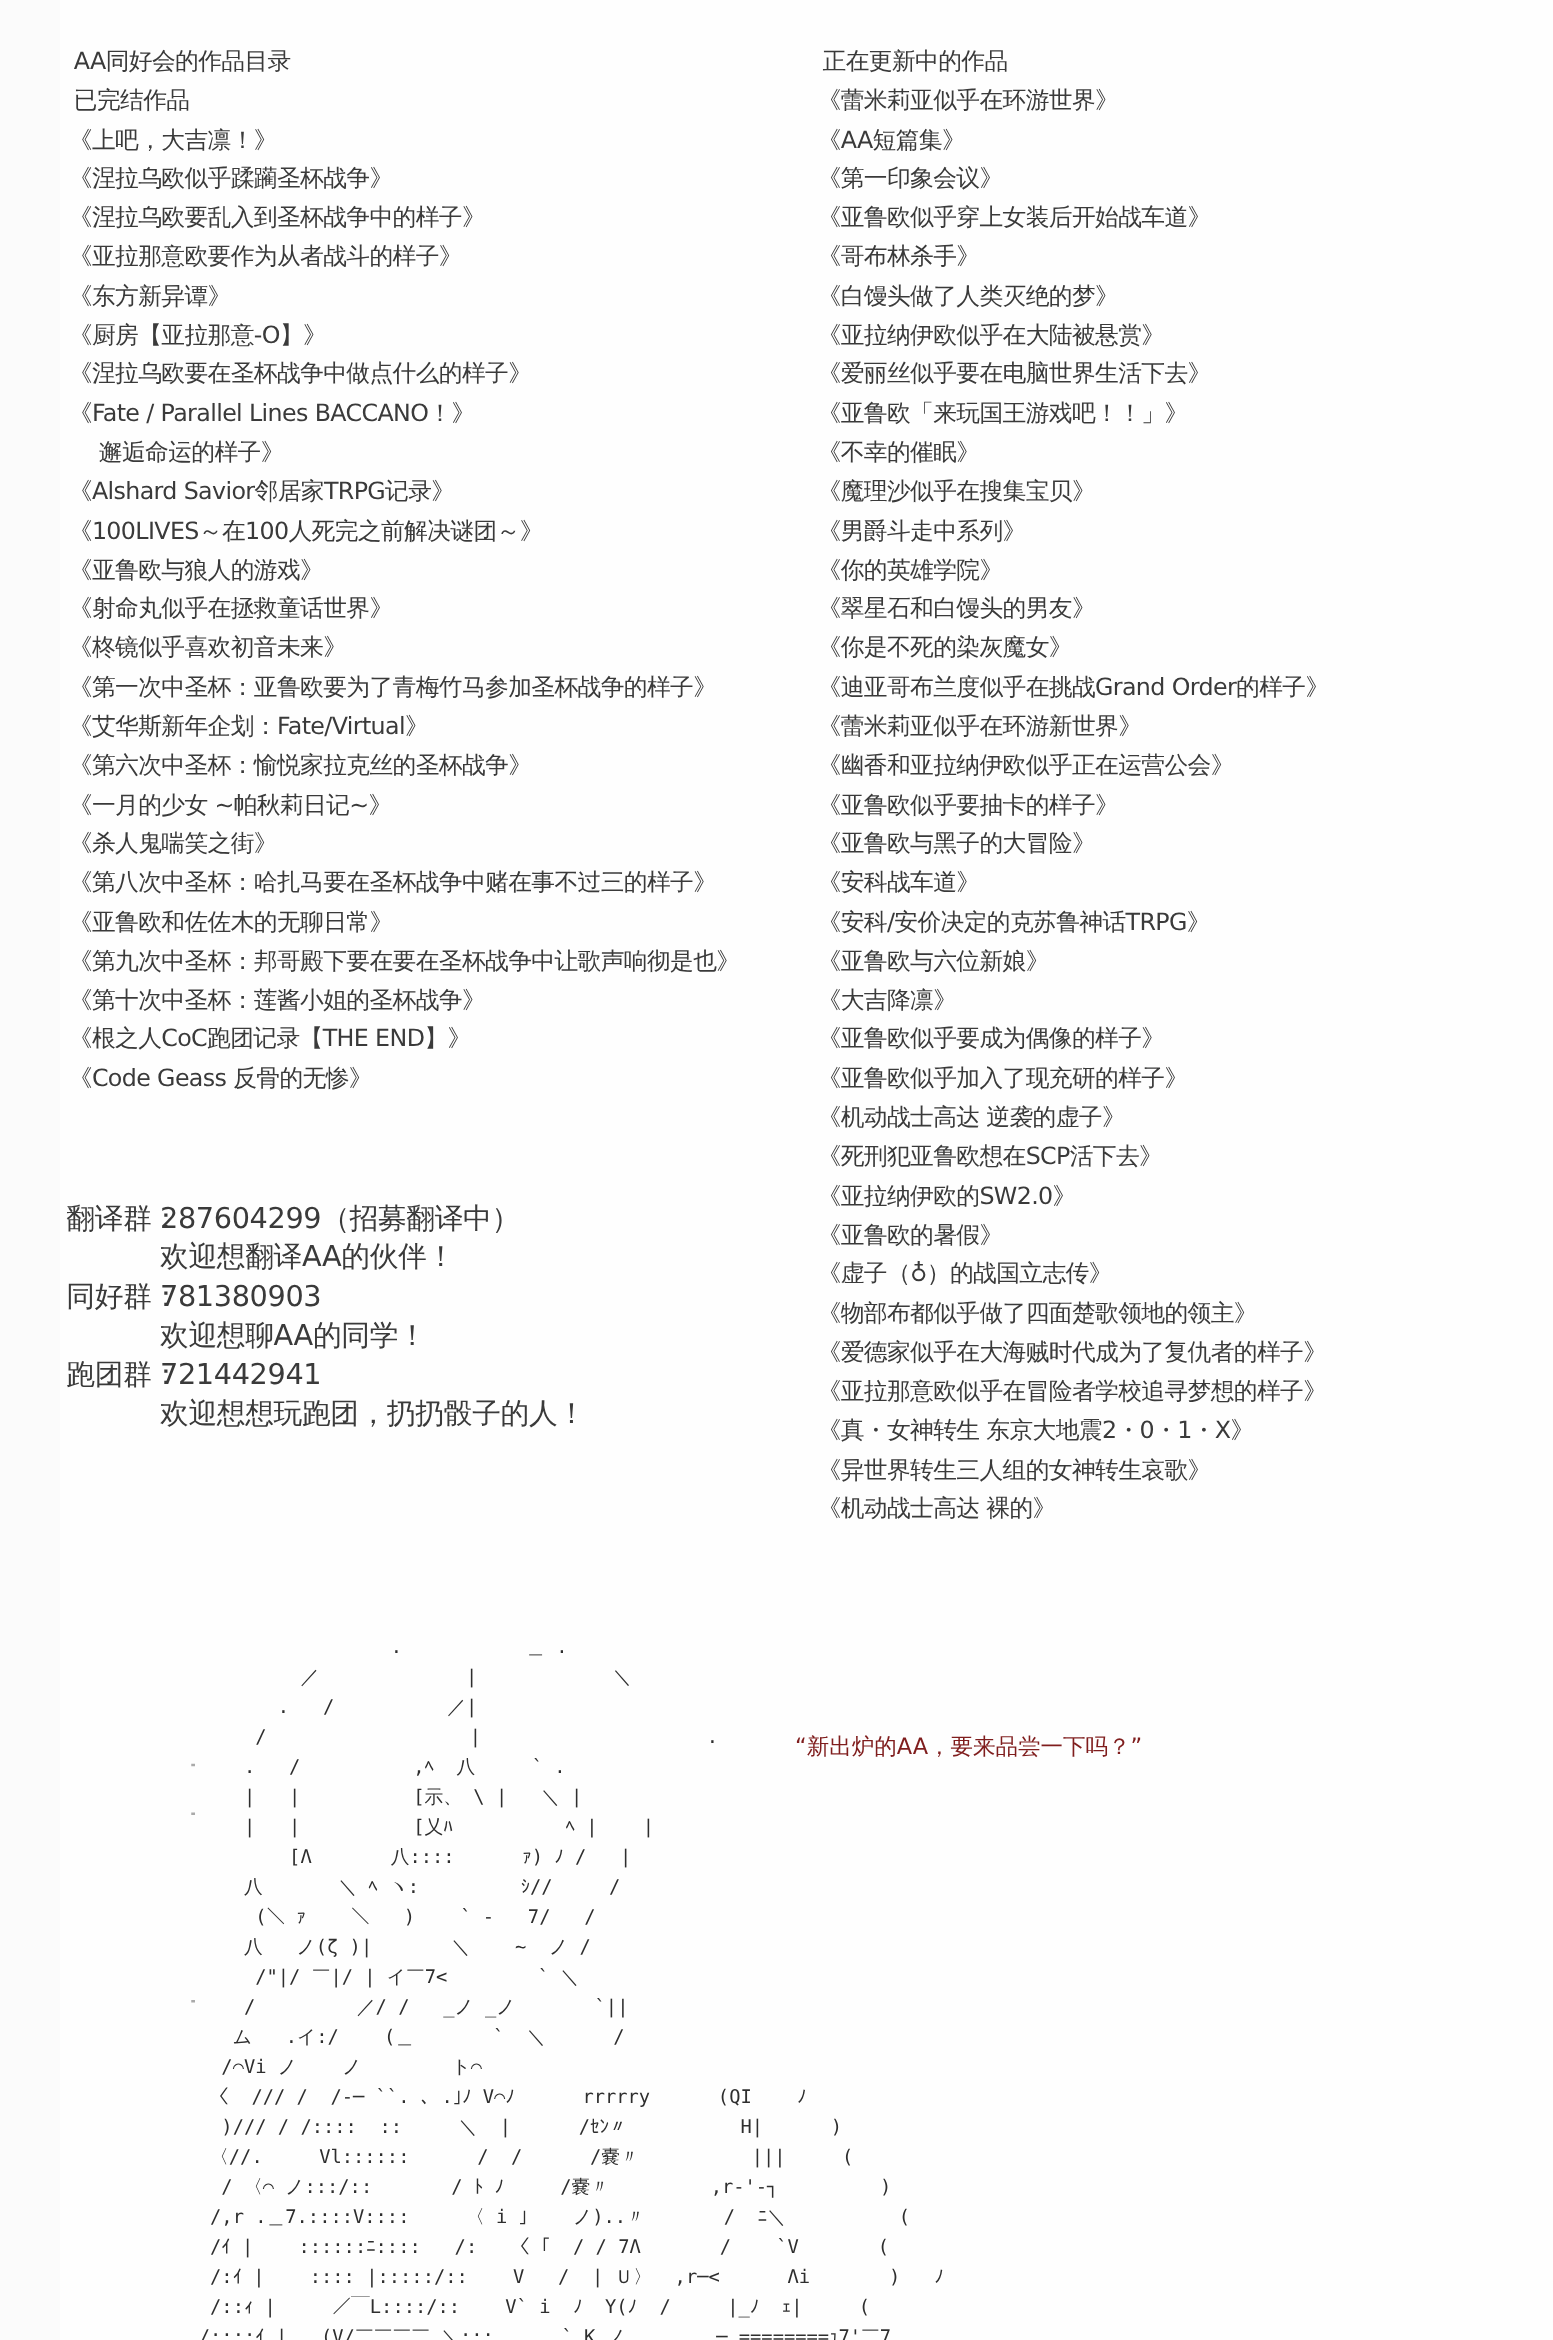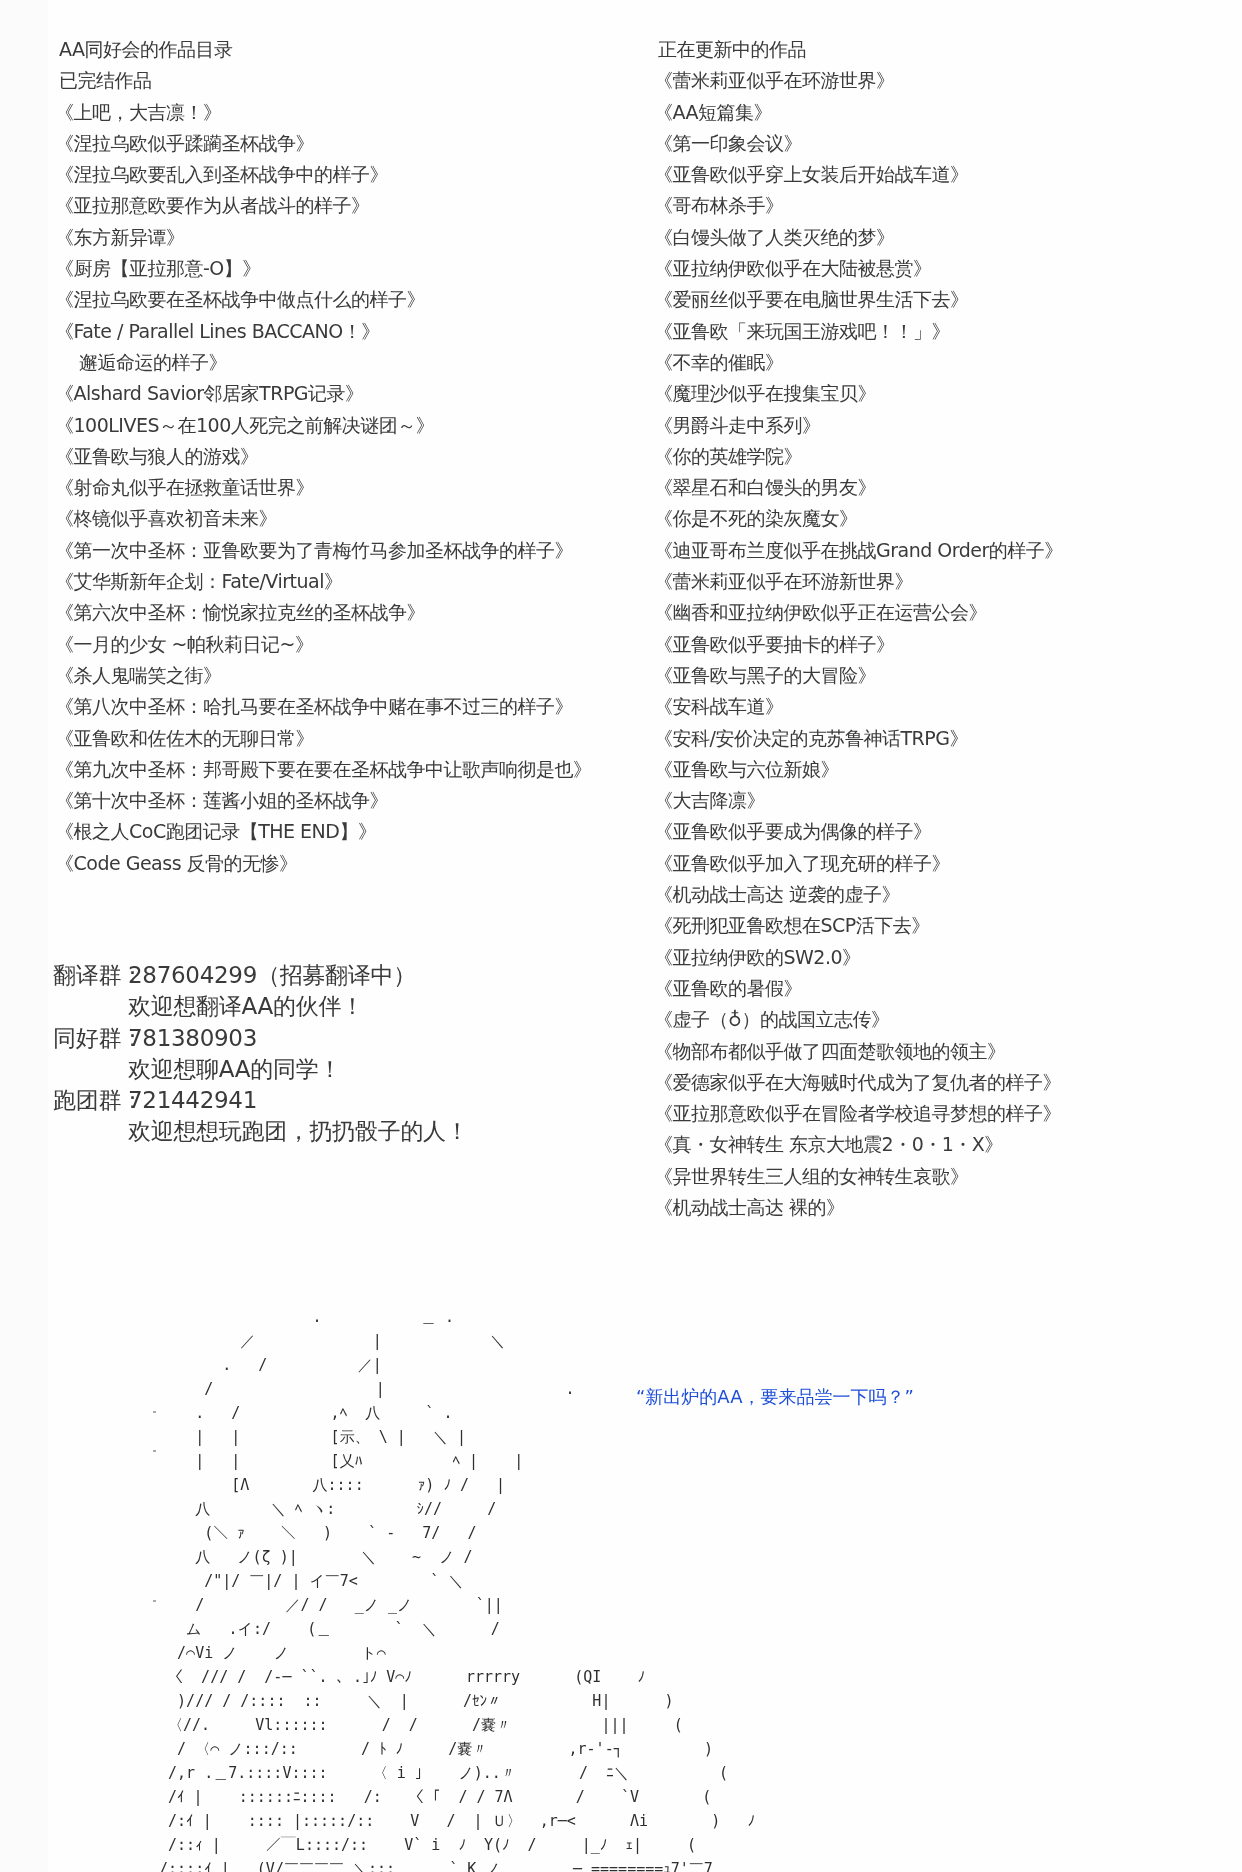--- a/index.html
+++ b/index.html
@@ -19,21 +19,21 @@
   }
   .line.title { margin-left: 6px; }
   .line.work { margin-left: 2px; }
   .line.cont { margin-left: 26px; }
   .groups { position: absolute; left: 53px; top: 960px; }
   .grow { height: 31.3px; line-height: 31.3px; font-size: 23px; white-space: nowrap; display: flex; letter-spacing: -0.3px; }
   .glabel { width: 75px; }
   .gvalue { }
   .gdesc { padding-left: 75px; text-align: center; }
   .quote {
-    position: absolute; left: 636px; top: 1385px; font-size: 18px; white-space: nowrap; color: #1d4ed8;
+    position: absolute; left: 636px; top: 1385px; font-size: 18px; white-space: nowrap; color: #7f1d1d;
   }
   .art {
     position: absolute; left: 150px; top: 1305px;
     font-family: "DejaVu Sans Mono", "Liberation Mono", monospace;
     font-size: 15px; line-height: 24px; color: #2e2e2e; white-space: pre; margin: 0;
     letter-spacing: 0px;
   }
   .art-dot { position: absolute; width: 3px; height: 2px; background: #aaa; }
 </style>
 </head>

